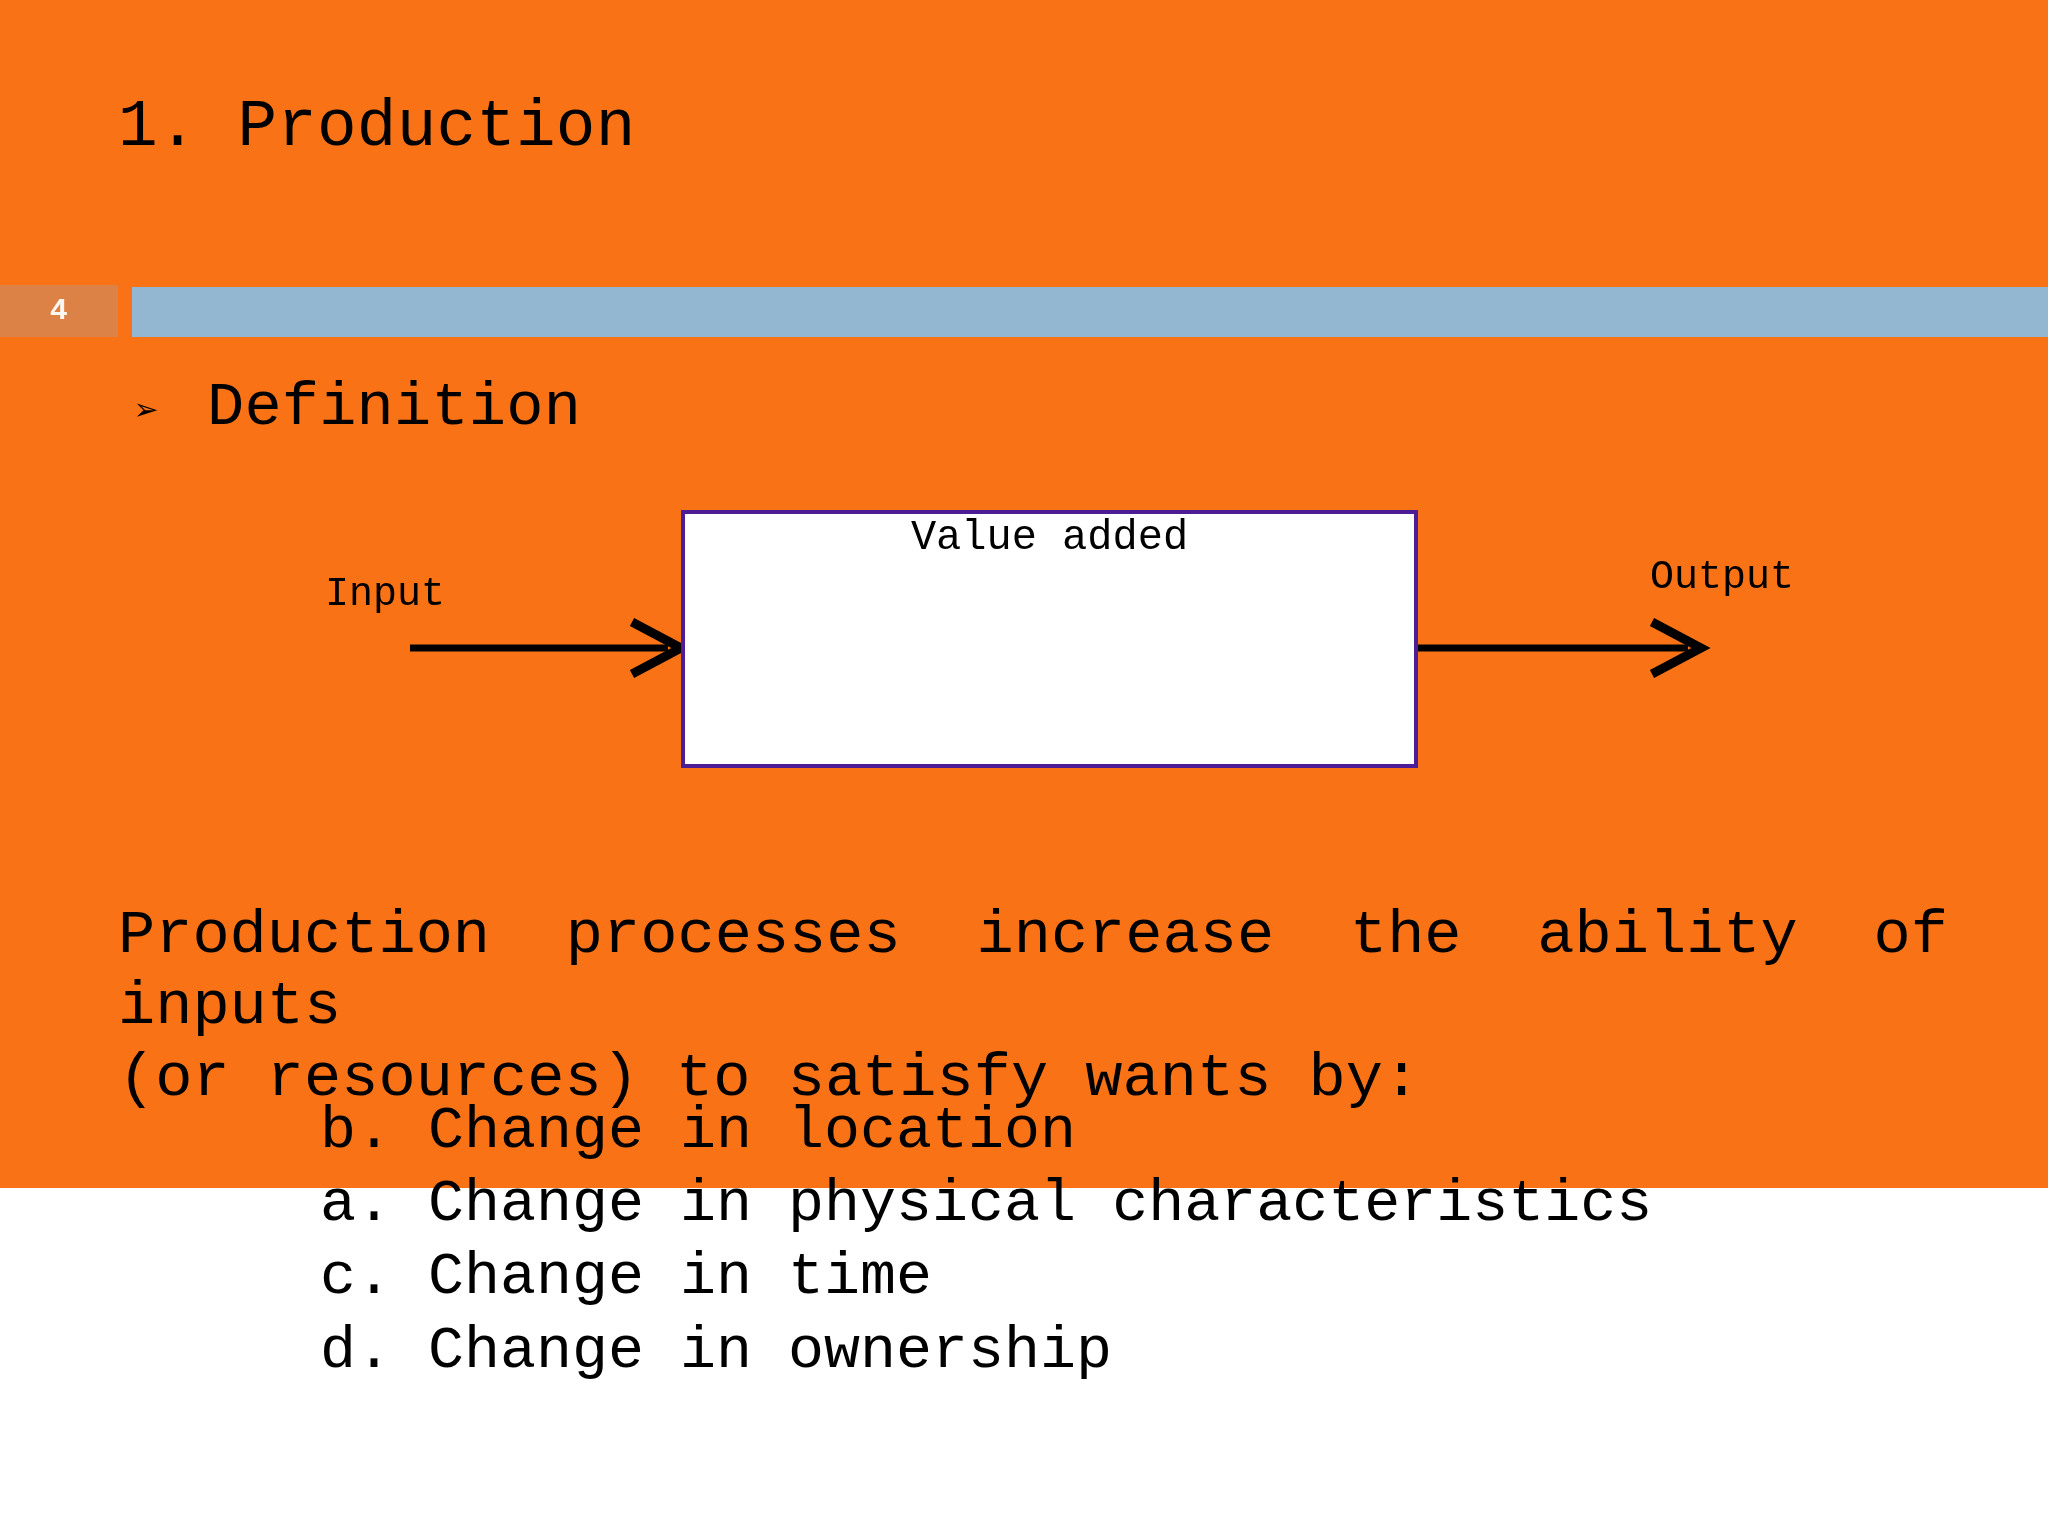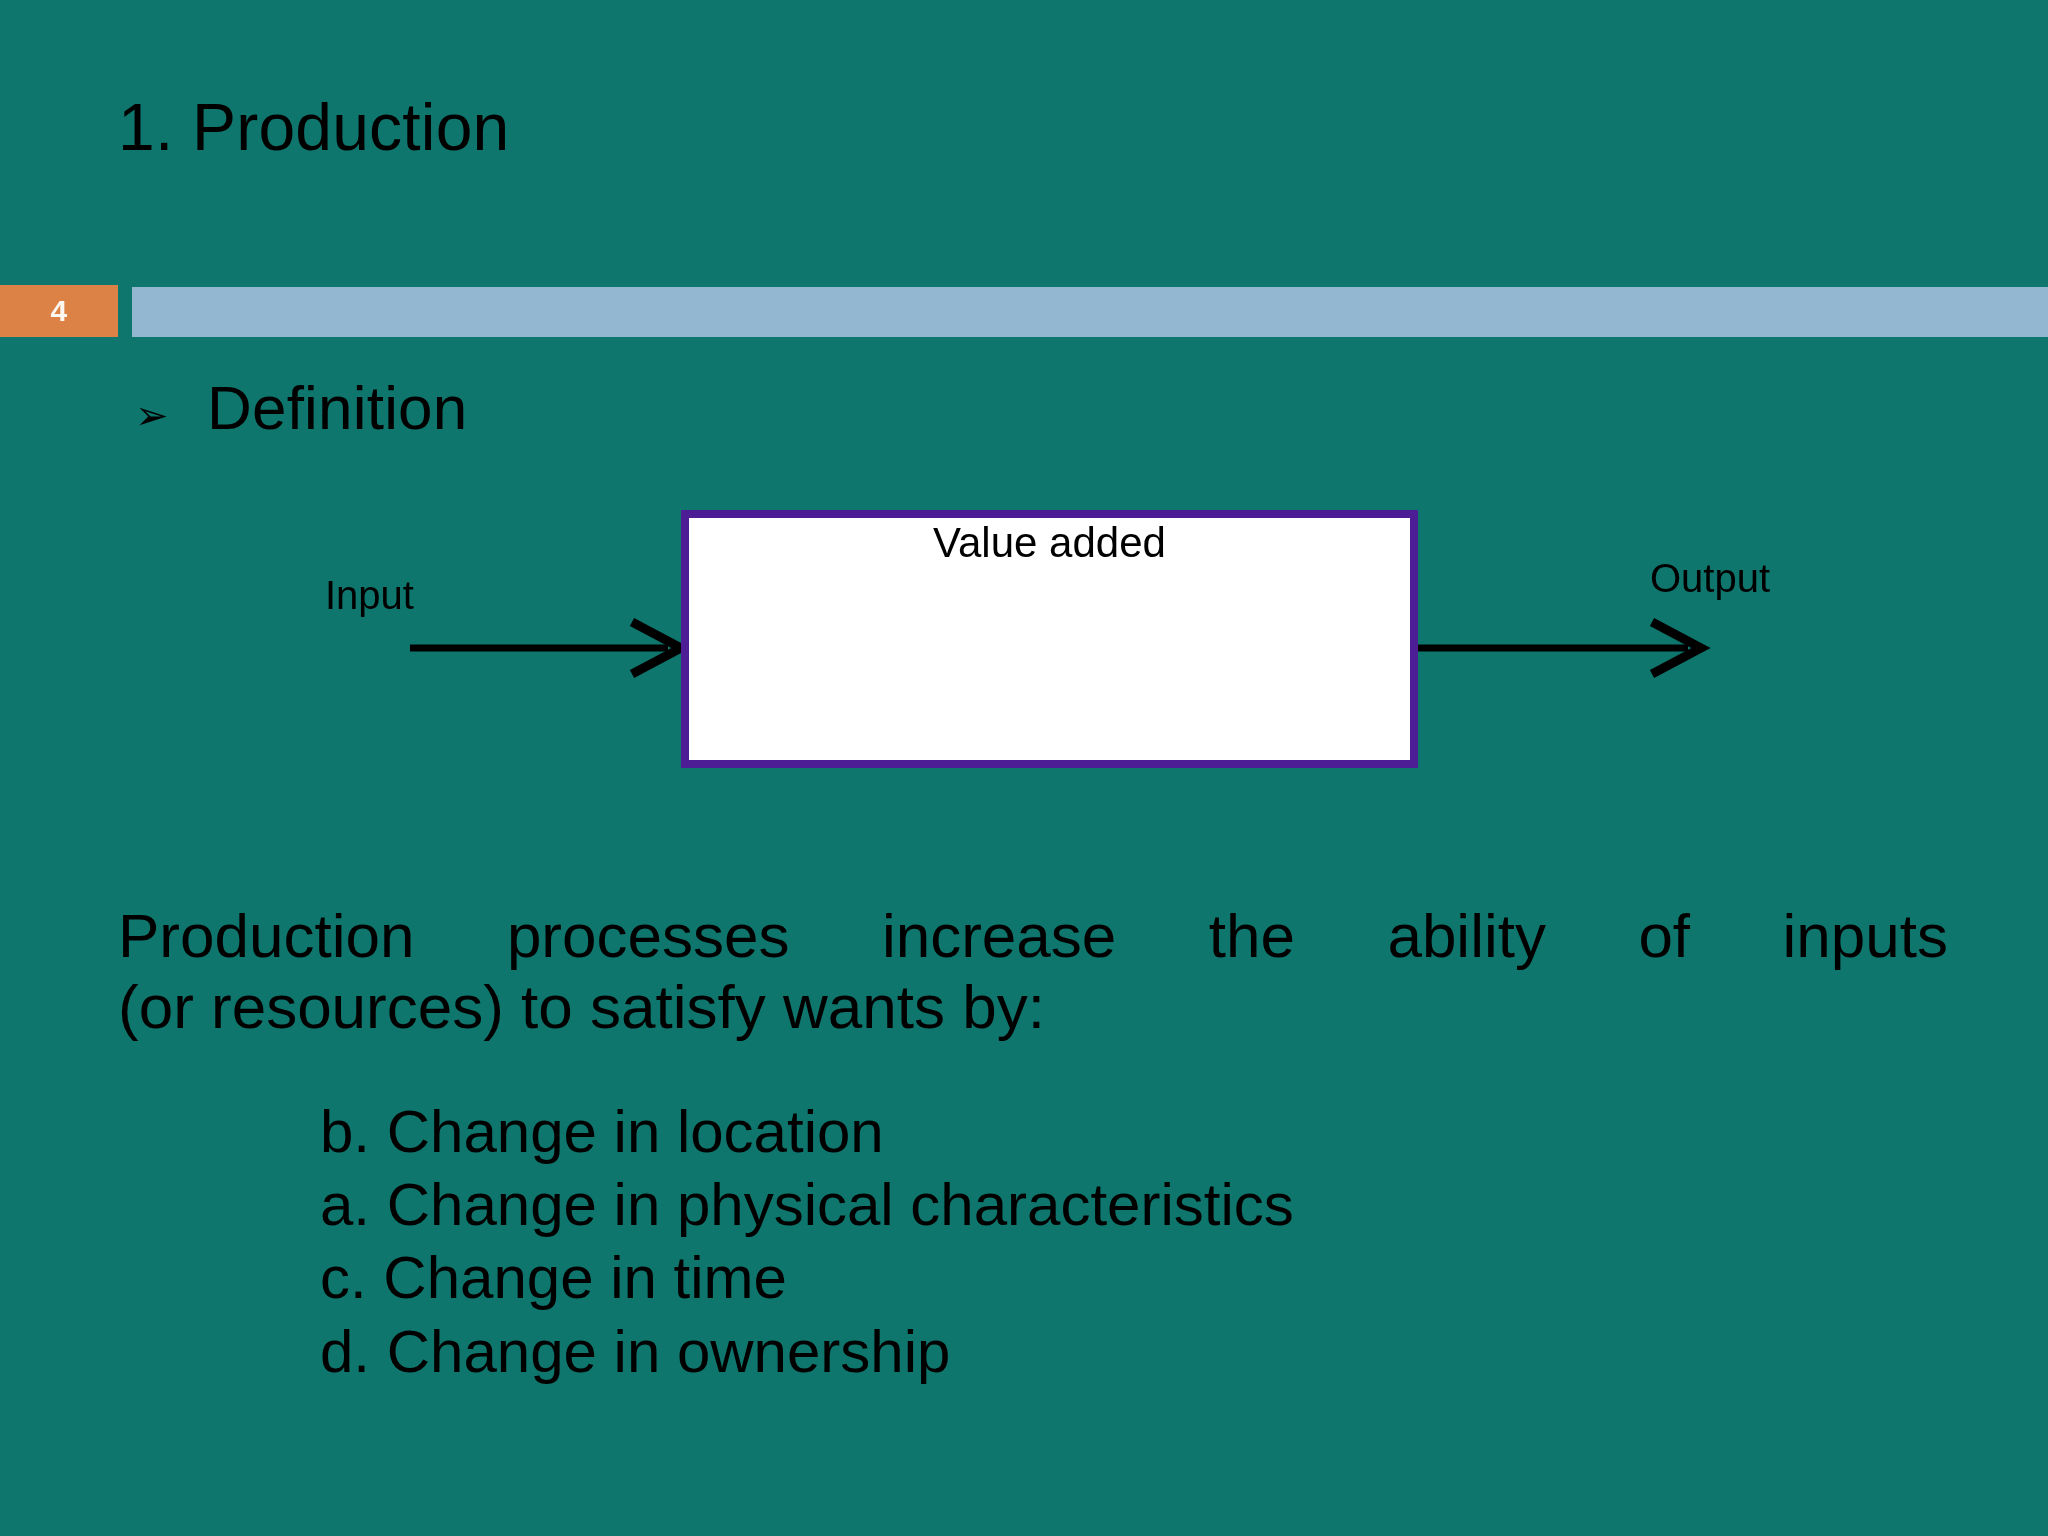--- a/index.html
+++ b/index.html
@@ -14,22 +14,23 @@
     color: #000000;
     overflow: hidden;
     position: relative;
   }
 
   
   .slide {
     position: absolute;
     left: 0; top: 0;
     width: 2048px;
-    height: 1536px;
-    background: #0f766e;
+    height: 1188px;
+    background: #f97316;
+    font-family: Liberation Mono, monospace;
   }
 
   
   .slide-title {
     position: absolute;
     left: 118px;
     top: 92px;
     font-size: 66px;
     line-height: 1.08;
     font-weight: 400;
@@ -99,21 +100,21 @@
     pointer-events: none;
   }
   .diagram svg { display: block; }
 
   .proc-box {
     position: absolute;
     left: 681px;
     top: 510px;
     width: 737px;
     height: 258px;
-    border: 8px solid #4c1d95;
+    border: 4px solid #4c1d95;
     box-sizing: border-box;
     background: #ffffff;
     display: flex;
     flex-direction: column;
     align-items: center;
     justify-content: flex-start;
   }
   .proc-box-line {
     font-size: 42px;
     line-height: 1.18;

